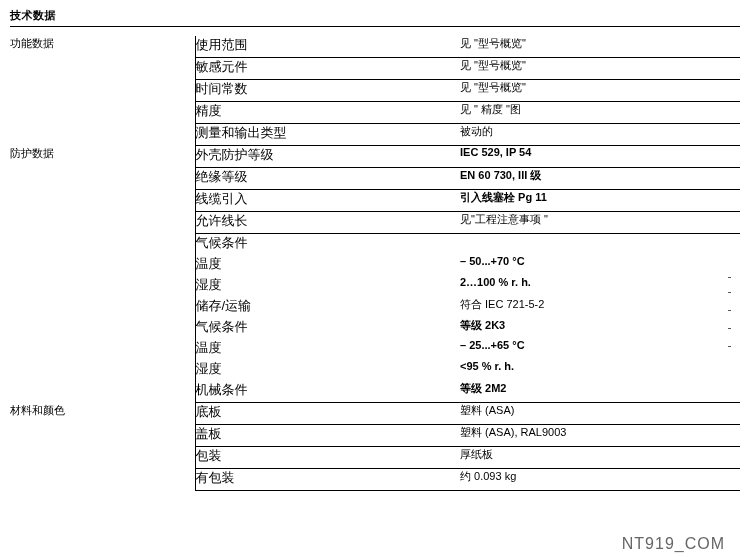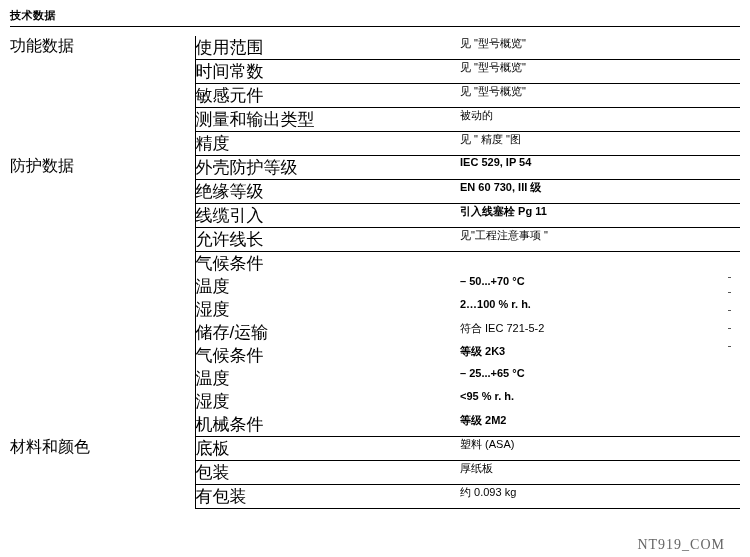--- a/index.html
+++ b/index.html
@@ -52,27 +52,27 @@
     padding: 0;
     vertical-align: top;
     height: 21px;
   }
   .col-group { width: 185px; }
   .col-label { width: 265px; }
   .col-value { width: 280px; }
 
   .cell-group {
     padding: 3px 4px 2px 0px;
-    font-size: 16px;
+    font-size: 11px;
   }
   .cell-label {
     padding: 3px 4px 2px 6px;
     border-left: 1px solid #000000;
     border-bottom: 1px solid #000000;
-    font-size: 17px;
+    font-size: 13px;
     white-space: nowrap;
   }
   .cell-value {
     padding: 3px 4px 2px 4px;
     border-bottom: 1px solid #000000;
     font-size: 11px;
     white-space: nowrap;
   }
   
   .no-rule .cell-label,
@@ -92,24 +92,23 @@
     height: 1px;
     background: #555;
     right: 2px;
   }
 
   
   .footer-mark {
     position: absolute;
     right: 8px;
     bottom: 4px;
-    font-size: 14px;
+    font-size: 16px;
     color: #666666;
     letter-spacing: 1px;
-    font-family: Liberation Serif, serif;
   }
 </style>
 </head>
 <body>
 
 <div class="page">
 
   <div class="doc-title">技术数据</div>
   <div class="title-rule"></div>
 
@@ -120,37 +119,37 @@
       <col class="col-value">
     </colgroup>
     <tbody>
         <tr>
           <td class="cell-group">功能数据</td>
           <td class="cell-label">使用范围</td>
           <td class="cell-value">见 "型号概览"</td>
         </tr>
         <tr>
           <td class="cell-group"></td>
+          <td class="cell-label">敏感元件</td>
+          <td class="cell-value">见 "型号概览"</td>
+        </tr>
+        <tr>
+          <td class="cell-group"></td>
           <td class="cell-label">时间常数</td>
           <td class="cell-value">见 "型号概览"</td>
         </tr>
         <tr>
           <td class="cell-group"></td>
-          <td class="cell-label">敏感元件</td>
-          <td class="cell-value">见 "型号概览"</td>
+          <td class="cell-label">精度</td>
+          <td class="cell-value">见 " 精度 "图</td>
         </tr>
         <tr>
           <td class="cell-group"></td>
           <td class="cell-label">测量和输出类型</td>
           <td class="cell-value">被动的</td>
-        </tr>
-        <tr>
-          <td class="cell-group"></td>
-          <td class="cell-label">精度</td>
-          <td class="cell-value">见 " 精度 "图</td>
         </tr>
         <tr>
           <td class="cell-group">防护数据</td>
           <td class="cell-label">外壳防护等级</td>
           <td class="cell-value bold">IEC 529,  IP 54</td>
         </tr>
         <tr>
           <td class="cell-group"></td>
           <td class="cell-label">绝缘等级</td>
           <td class="cell-value bold">EN 60 730,  III 级</td>
@@ -202,20 +201,25 @@
         </tr>
         <tr>
           <td class="cell-group"></td>
           <td class="cell-label ind1">机械条件</td>
           <td class="cell-value bold">等级 2M2</td>
         </tr>
         <tr>
           <td class="cell-group">材料和颜色</td>
           <td class="cell-label">底板</td>
           <td class="cell-value">塑料 (ASA)</td>
+        </tr>
+        <tr>
+          <td class="cell-group"></td>
+          <td class="cell-label">盖板</td>
+          <td class="cell-value">塑料 (ASA), RAL9003</td>
         </tr>
         <tr>
           <td class="cell-group"></td>
           <td class="cell-label">包装</td>
           <td class="cell-value">厚纸板</td>
         </tr>
         <tr>
           <td class="cell-group"></td>
           <td class="cell-label">有包装</td>
           <td class="cell-value">约  0.093 kg</td>

